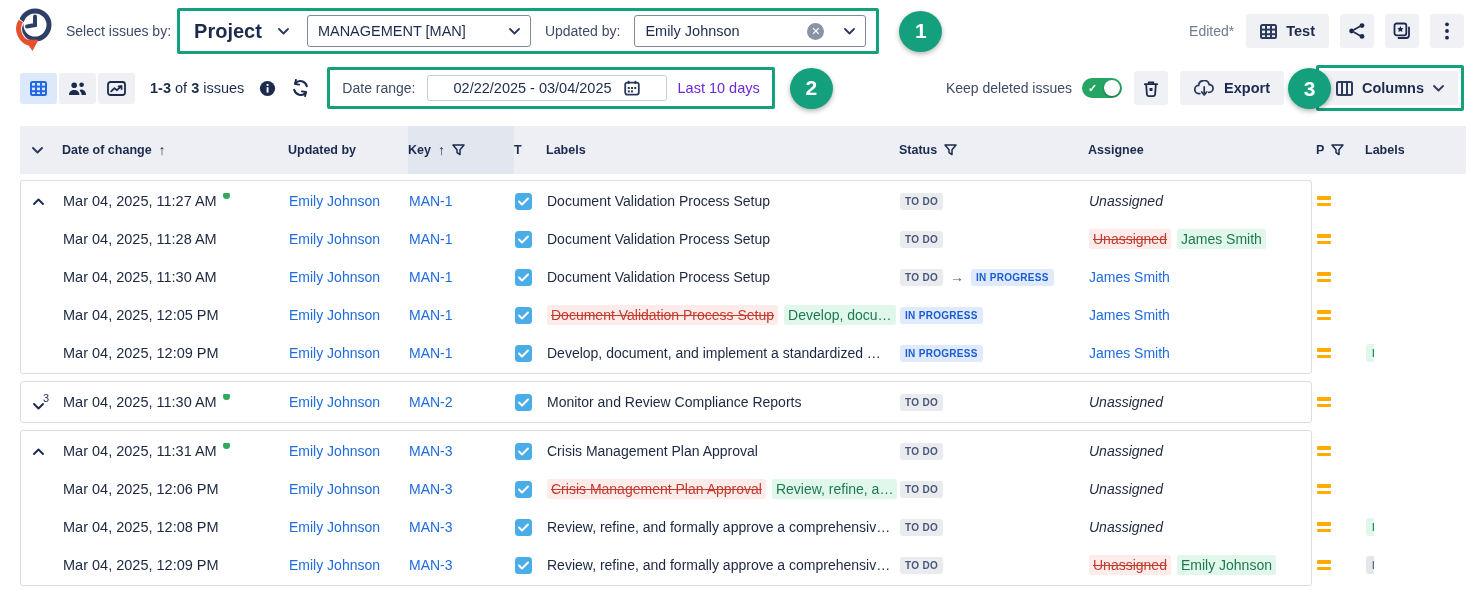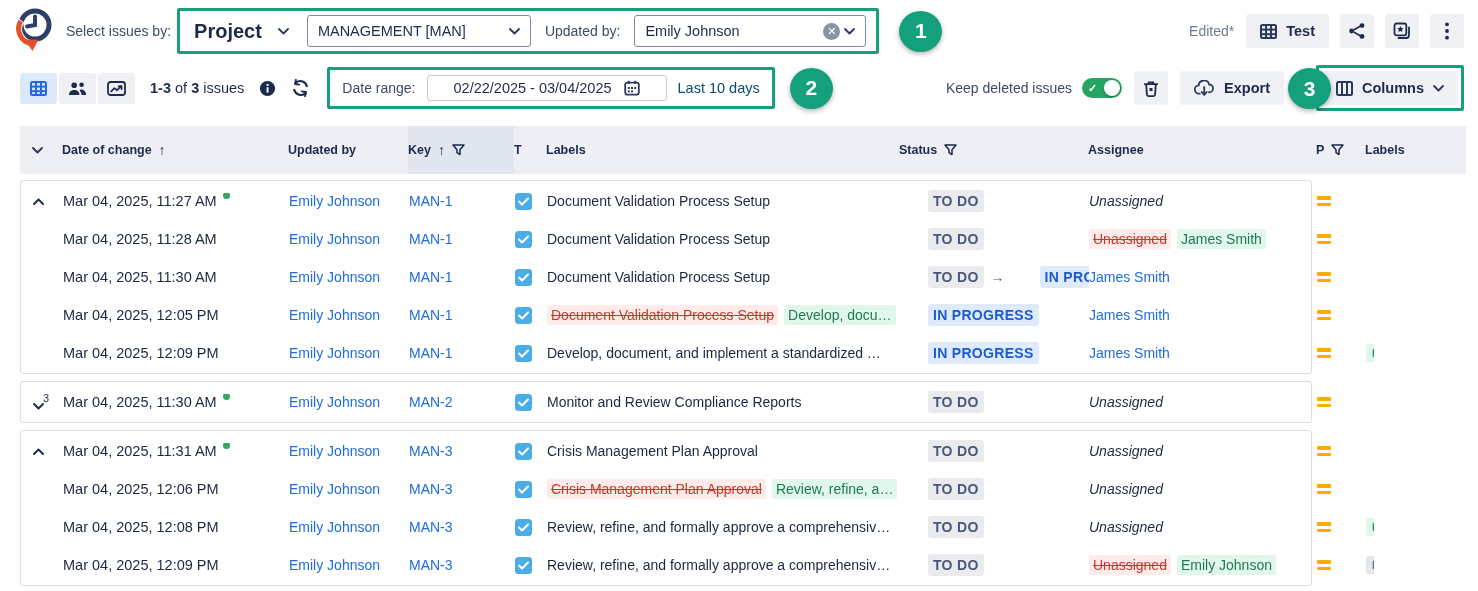--- a/index.html
+++ b/index.html
@@ -11,21 +11,21 @@
   
   .topbar { display:flex; align-items:center; height:62px; padding:0 14px 0 10px; }
   .logo { width:46px; height:52px; margin-right:10px; flex:none; }
   .lbl { font-size:14px; color:#3e4b66; white-space:nowrap; }
   .anno { border:3px solid #14a07d; border-radius:2px; display:flex; align-items:center; }
   .anno1 { margin-left:6px; padding:4px 10px; gap:14px; }
   .plain-dd { display:flex; align-items:center; gap:16px; font-weight:700; font-size:20px;
               color:#1c2b4d; cursor:pointer; padding:0 4px; }
   .sel { height:32px; border:1.5px solid #7f8aa0; border-radius:3px; background:#fff;
          display:flex; align-items:center; font-size:14.5px; color:#1c2b4d; padding:0 10px;
-         gap:4px; cursor:pointer; white-space:nowrap; }
+         gap:20px; cursor:pointer; white-space:nowrap; }
   .sel-project { width:224px; }
   .sel-user { width:232px; }
   .sel .val { flex:1; }
   .chev { color:#2b3a5c; display:flex; flex:none; }
   .clear { width:17px; height:17px; border-radius:50%; background:#8a93a6; color:#fff;
            display:flex; align-items:center; justify-content:center; font-size:11px; flex:none; cursor:pointer; }
   .badge { width:43px; height:41px; border-radius:50%; background:#14a07d; color:#fff;
            font-size:21px; font-weight:700; display:flex; align-items:center; justify-content:center;
            box-shadow:0 2px 5px rgba(0,0,0,.3); flex:none; }
   .badge1 { margin-left:20px; }
@@ -43,21 +43,21 @@
   .seg-btn { width:37px; height:31px; display:flex; align-items:center; justify-content:center;
              border:none; border-radius:3px; background:#eef0f4; color:#1c2b4d; cursor:pointer; }
   .seg-btn.active { background:#dce9fb; color:#2368e0; }
   .count { margin-left:15px; font-size:14.5px; color:#1c2b4d; white-space:nowrap; }
   .count .b { font-weight:700; }
   .icon-plain { margin-left:15px; color:#1c2b4d; cursor:pointer; display:flex; }
   .anno2 { margin-left:17px; padding:5px 12px; gap:11px; }
   .date-input { width:240px; height:26px; border:1.5px solid #c6ccd8; border-radius:3px;
                 display:flex; align-items:center; justify-content:center; gap:12px;
                 font-size:14.5px; color:#1c2b4d; background:#fff; cursor:pointer; }
-  .hint { color:#0c4a6e; font-size:14.5px; }
+  .hint { color:#6d28d9; font-size:14.5px; }
   .badge2 { margin-left:15px; }
   .kd-label { font-size:14px; color:#3e4b66; margin-left:auto; white-space:nowrap; }
   .toggle { width:40px; height:20px; border-radius:10px; background:#25a464; margin-left:10px;
             position:relative; display:flex; align-items:center; cursor:pointer; flex:none; }
   .toggle .tick { color:#fff; font-size:11px; font-weight:700; margin-left:6px; }
   .toggle .thumb { position:absolute; right:2px; width:16px; height:16px; background:#fff;
                    border-radius:50%; box-shadow:0 1px 2px rgba(0,0,0,.35); }
   .mL12 { margin-left:12px; }
   .badge3 { position:absolute; left:1288px; top:6px; z-index:6; }
   .anno3 { margin-left:32px; padding:3px; }
@@ -78,22 +78,22 @@
   .c { display:flex; align-items:center; padding-right:8px; white-space:nowrap; overflow:hidden; }
   .c-exp { justify-content:center; color:#1c2b4d; overflow:visible; }
   .expwrap { display:flex; flex-direction:column; align-items:center; cursor:pointer; }
   .sup { font-size:11px; line-height:9px; margin-left:16px; color:#1c2b4d; }
   .c-date { font-size:14.5px; color:#1c2740; }
   .dot { width:7px; height:7px; border-radius:50%; background:#2fa862; margin-left:6px;
          transform:translateY(-6px); flex:none; }
   a.link { color:#1f6ce0; text-decoration:none; cursor:pointer; }
   .task { width:17px; height:17px; background:#4bade8; border-radius:3.5px; display:flex;
           align-items:center; justify-content:center; flex:none; }
-  .badge-status { font-size:14px; font-weight:700; padding:3px 5px; border-radius:3px;
-                  letter-spacing:.3px; flex:none;margin-left:28px; }
+  .badge-status { font-size:10px; font-weight:700; padding:3px 5px; border-radius:3px;
+                  letter-spacing:.3px; flex:none; }
   .st-todo { background:#e9ebee; color:#49587a; }
   .st-prog { background:#dfeafc; color:#1b5bd2; }
   .arrow { color:#49587a; margin:0 7px; font-size:14px; }
   .chip-old { background:#fdecea; color:#c43a2e; text-decoration:line-through;
               padding:2px 4px; border-radius:2px; }
   .chip-new { background:#e2f7ec; color:#1d7a50; padding:2px 4px; border-radius:2px; margin-left:6px; }
   .unassigned { font-style:italic; color:#222c42; }
   .pri { display:flex; flex-direction:column; gap:3px; }
   .pri i { width:14px; height:3.5px; background:#ffab00; border-radius:1px; display:block; }
   .lbl-badge { font-size:11px; font-weight:700; padding:3px 6px; border-radius:3px; letter-spacing:.3px; }

